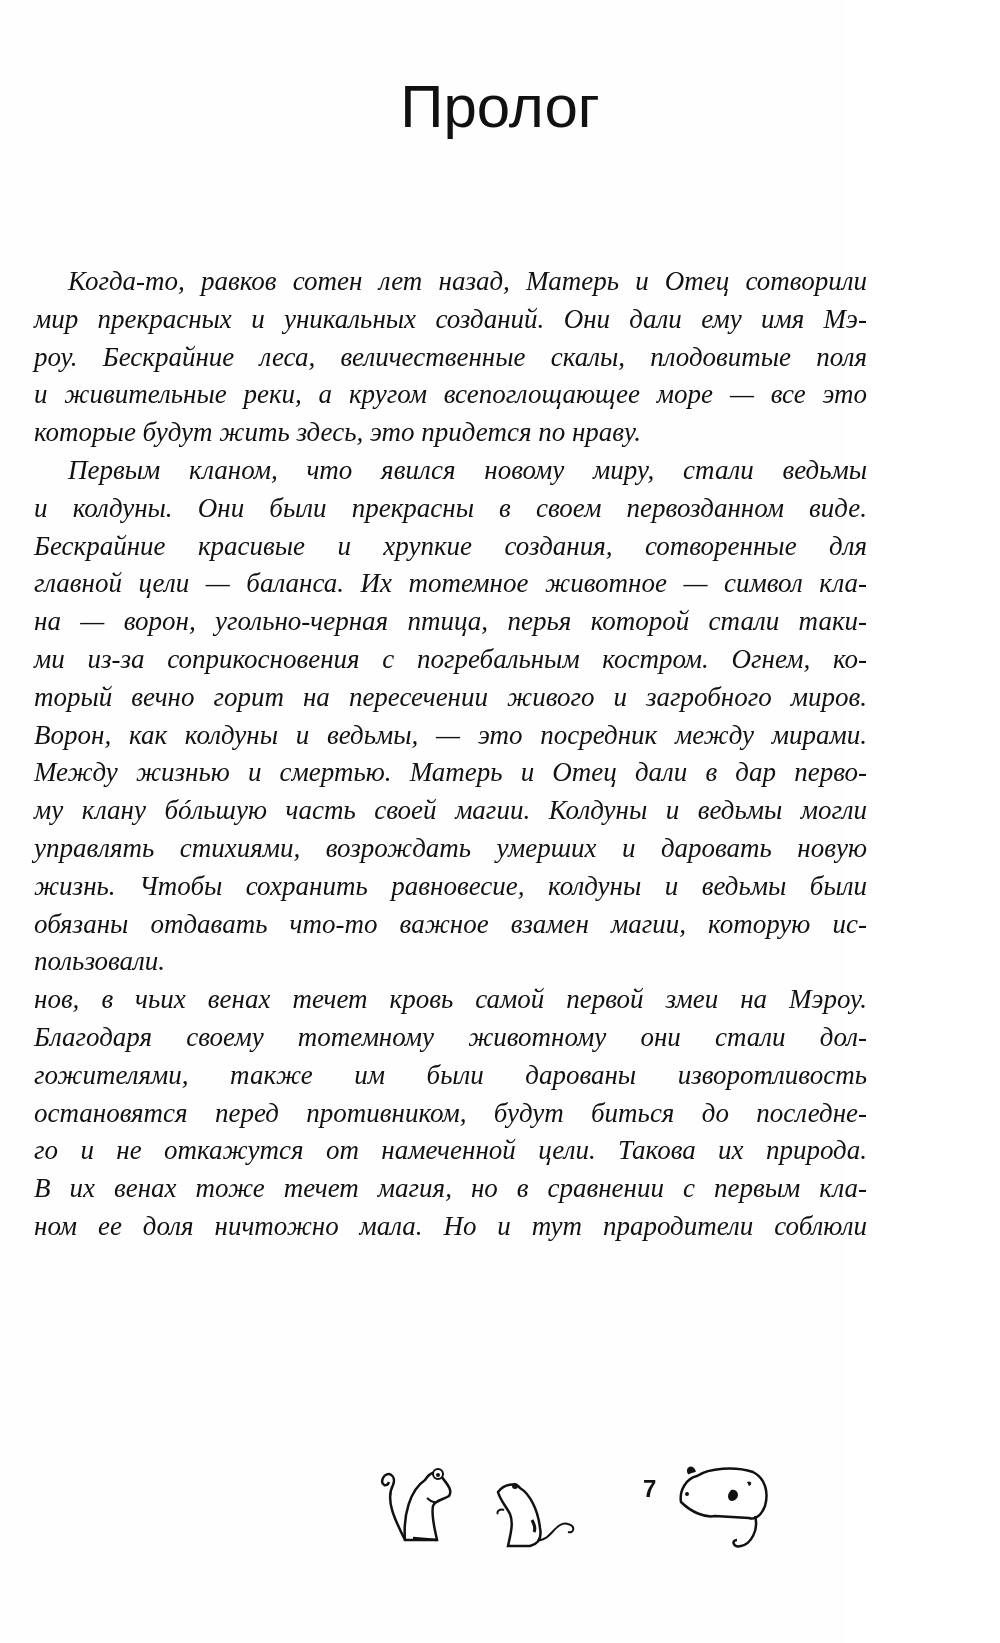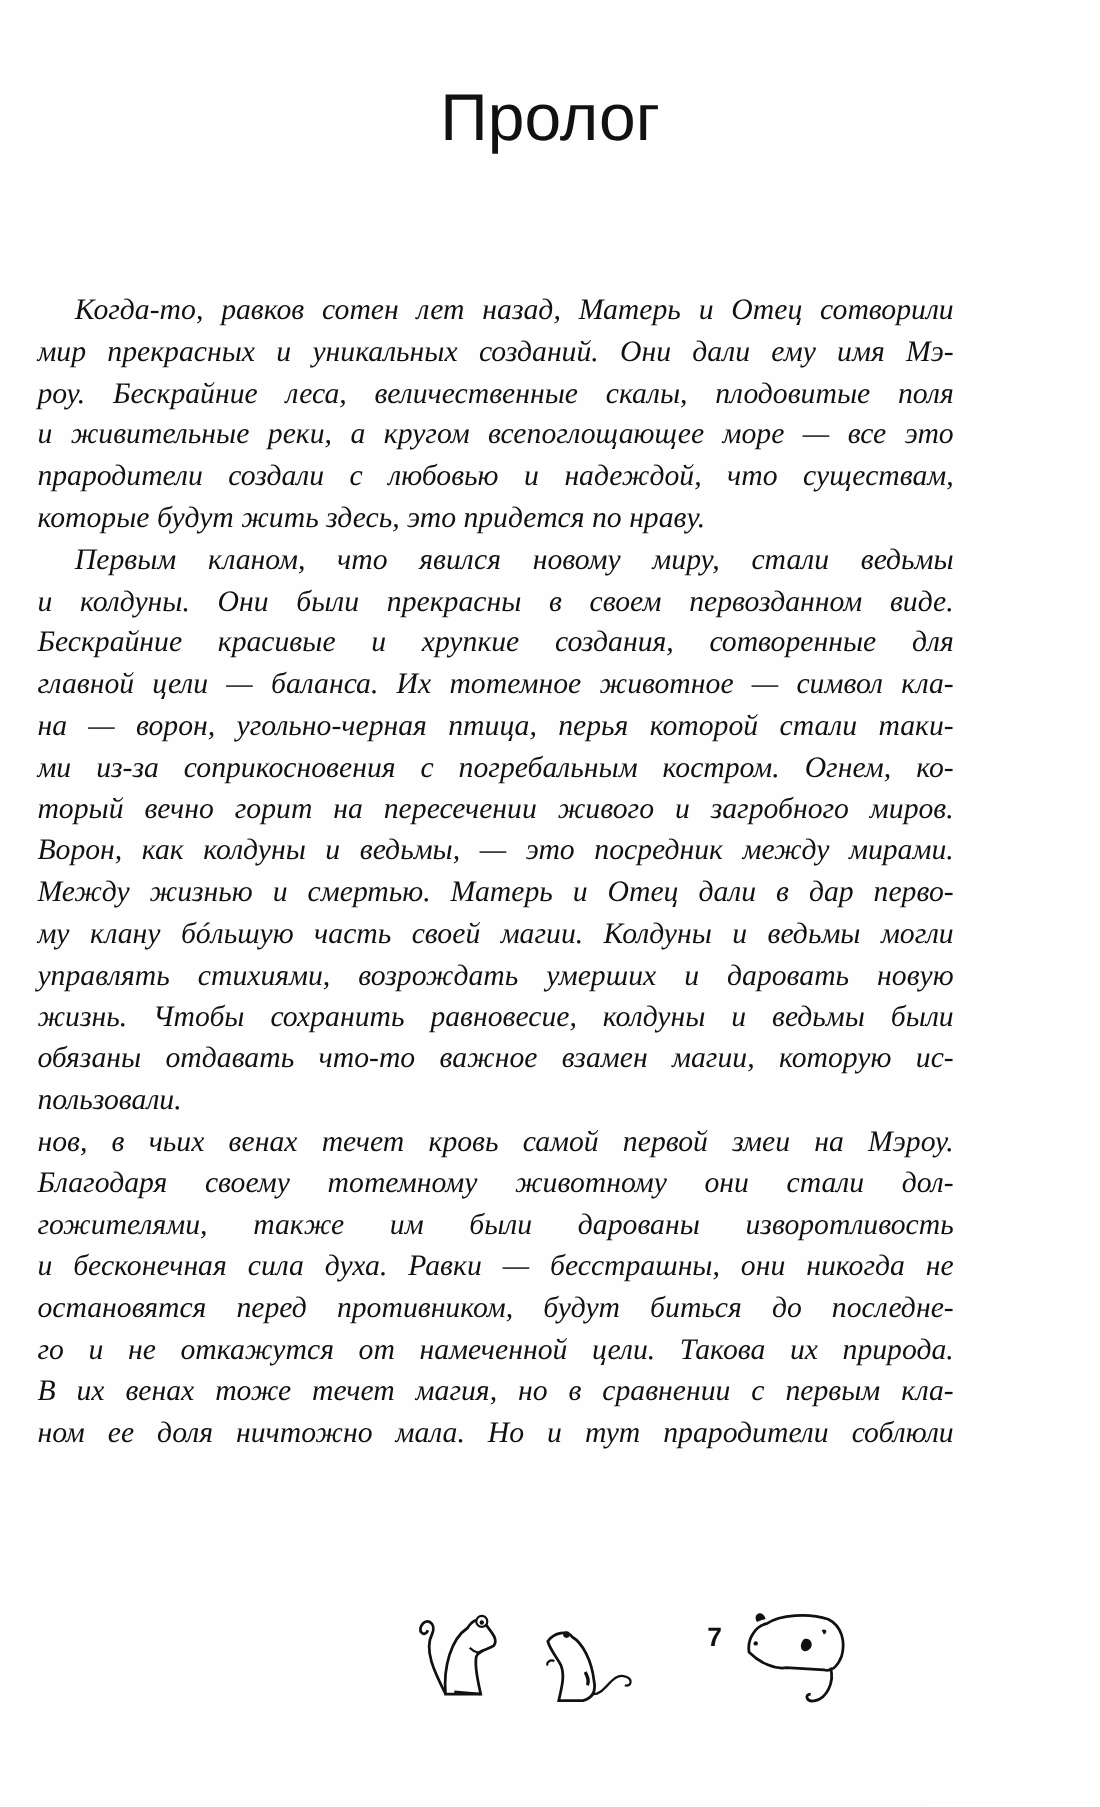--- a/index.html
+++ b/index.html
@@ -30,42 +30,40 @@
 
 <div class="page">
   <h1 class="title">Пролог</h1>
 
   <div class="body-text">
 
     <span class="line indent">Когда-то, равков сотен лет назад, Матерь и Отец сотворили</span>
     <span class="line">мир прекрасных и уникальных созданий. Они дали ему имя Мэ-</span>
     <span class="line">роу. Бескрайние леса, величественные скалы, плодовитые поля</span>
     <span class="line">и живительные реки, а кругом всепоглощающее море — все это</span>
-    <span class="line">прародители создали с любовью и надеждой, что существам,</span>
     <span class="line last">которые будут жить здесь, это придется по нраву.</span>
 
     <span class="line indent">Первым кланом, что явился новому миру, стали ведьмы</span>
     <span class="line">и колдуны. Они были прекрасны в своем первозданном виде.</span>
     <span class="line">Бескрайние красивые и хрупкие создания, сотворенные для</span>
     <span class="line">главной цели — баланса. Их тотемное животное — символ кла-</span>
     <span class="line">на — ворон, угольно-черная птица, перья которой стали таки-</span>
     <span class="line">ми из-за соприкосновения с погребальным костром. Огнем, ко-</span>
     <span class="line">торый вечно горит на пересечении живого и загробного миров.</span>
     <span class="line">Ворон, как колдуны и ведьмы, — это посредник между мирами.</span>
     <span class="line">Между жизнью и смертью. Матерь и Отец дали в дар перво-</span>
     <span class="line">му клану бóльшую часть своей магии. Колдуны и ведьмы могли</span>
     <span class="line">управлять стихиями, возрождать умерших и даровать новую</span>
     <span class="line">жизнь. Чтобы сохранить равновесие, колдуны и ведьмы были</span>
     <span class="line">обязаны отдавать что-то важное взамен магии, которую ис-</span>
     <span class="line last">пользовали.</span>
 
     <span class="line">нов, в чьих венах течет кровь самой первой змеи на Мэроу.</span>
     <span class="line">Благодаря своему тотемному животному они стали дол-</span>
     <span class="line">гожителями, также им были дарованы изворотливость</span>
-    <span class="line">и бесконечная сила духа. Равки — бесстрашны, они никогда не</span>
     <span class="line">остановятся перед противником, будут биться до последне-</span>
     <span class="line">го и не откажутся от намеченной цели. Такова их природа.</span>
     <span class="line">В их венах тоже течет магия, но в сравнении с первым кла-</span>
     <span class="line">ном ее доля ничтожно мала. Но и тут прародители соблюли</span>
   </div>
 
   <div class="footer">
 
     <svg class="mouse" style="left:375px; top:0px;" width="90" height="85" viewBox="0 0 90 85">
       <path d="M30 80 C20 60 10 40 18 25 C22 15 12 10 8 18 C5 25 12 28 14 22" fill="none" stroke="#111" stroke-width="2.5"></path>

